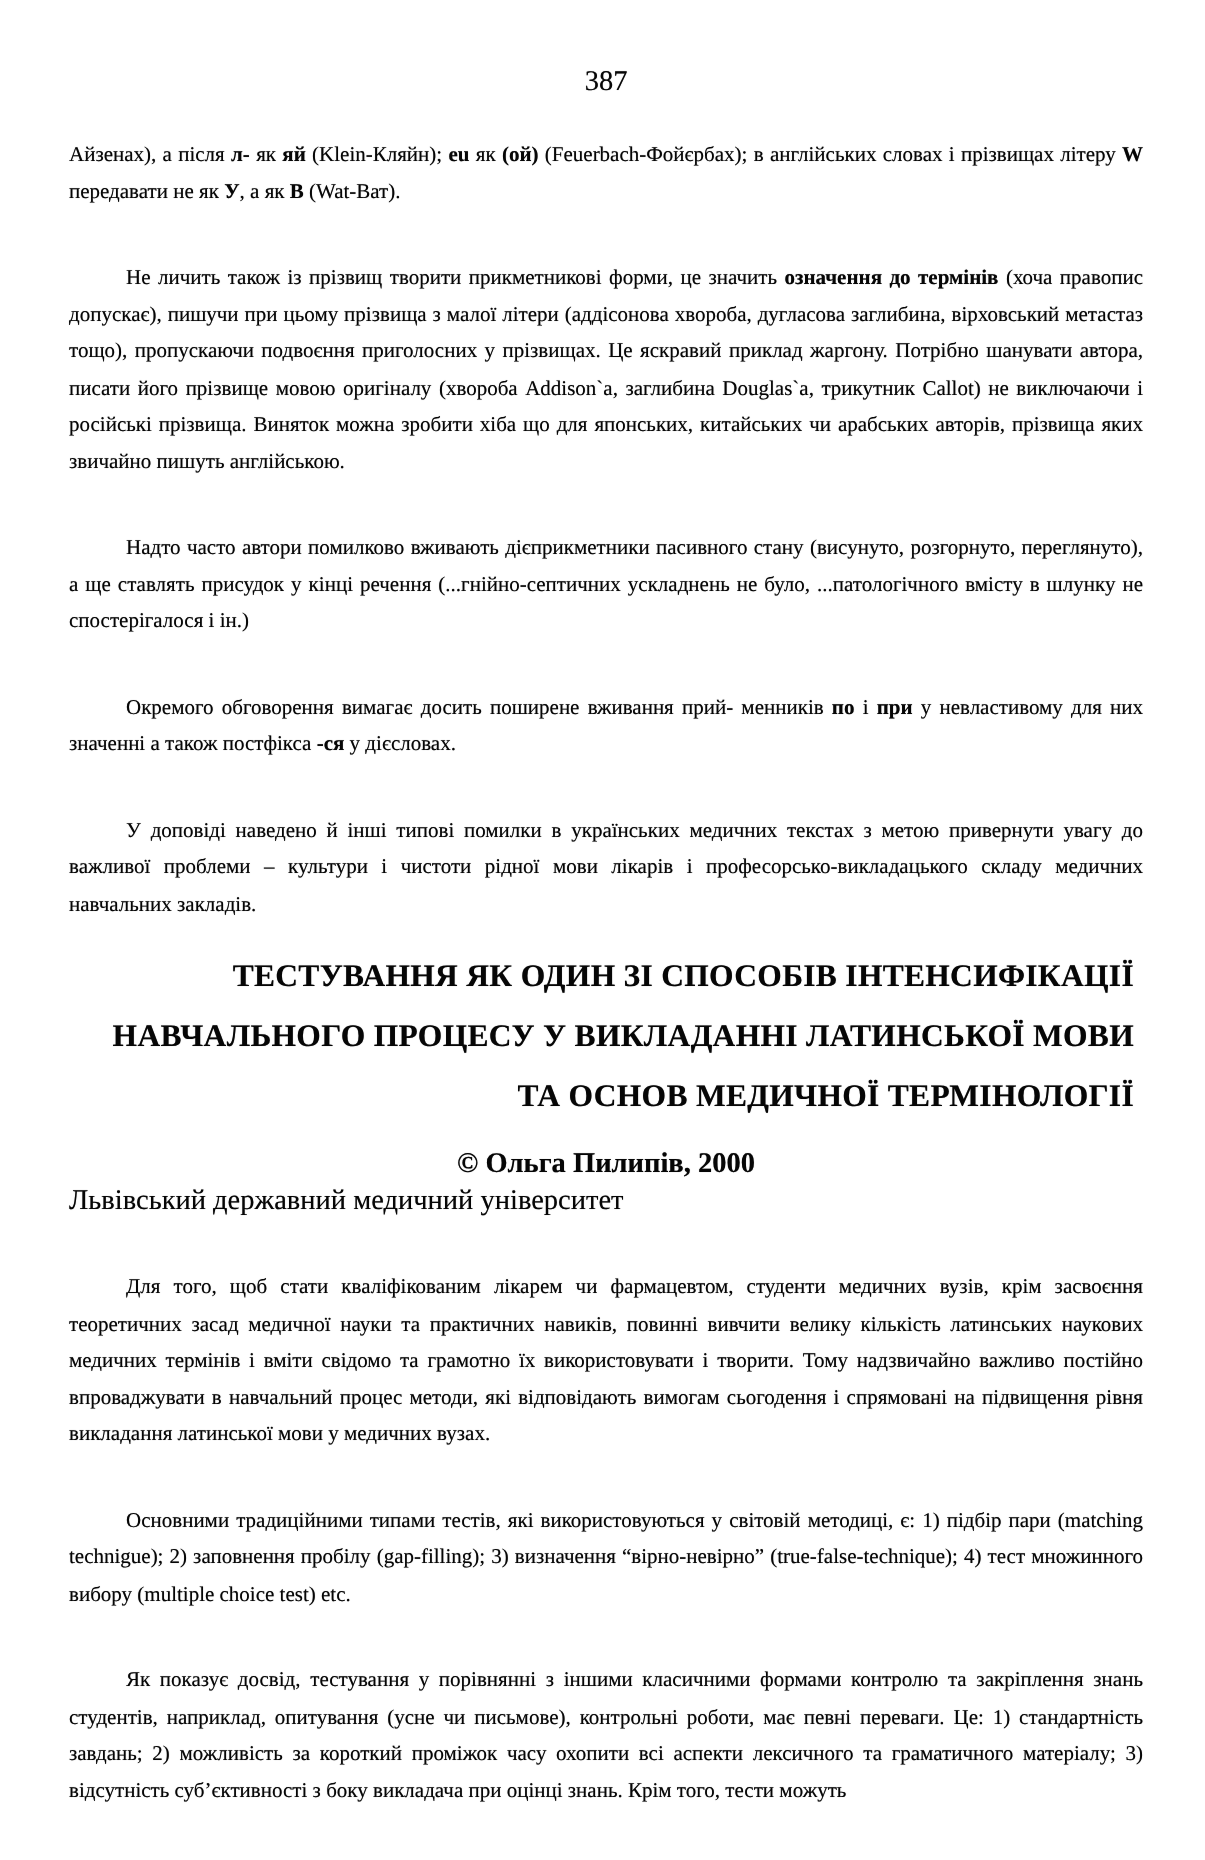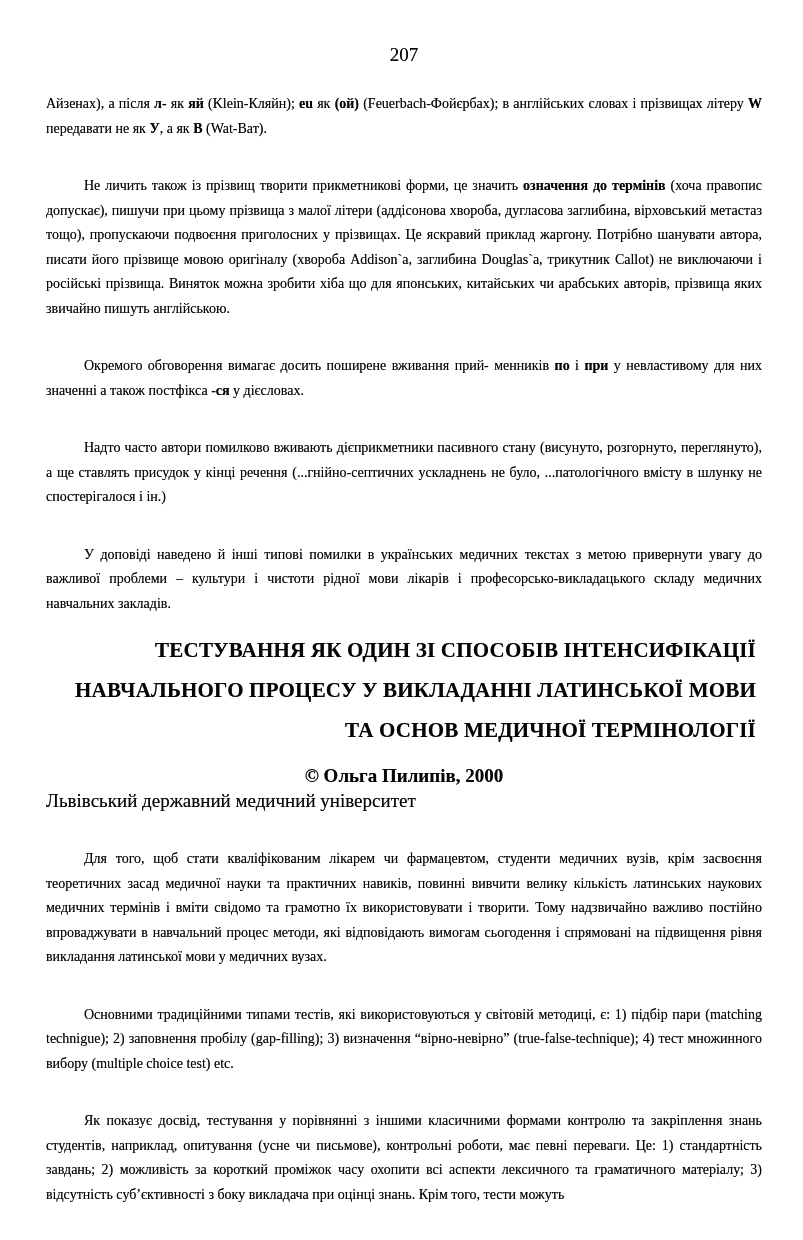--- a/index.html
+++ b/index.html
@@ -61,29 +61,29 @@
     margin-bottom: 16px;
     text-align: left;
   }
 </style>
 </head>
 <body>
 
 <div class="page">
   <div class="content">
 
-    <div class="pagenum">207</div>
+    <div class="pagenum">387</div>
 
     <p class="para">Айзенах), а після <b>л-</b> як <b>яй</b> (Klein-Кляйн); <b>eu</b> як <b>(ой)</b> (Feuerbach-Фойєрбах); в англійських словах і прізвищах літеру <b>W</b> передавати не як <b>У</b>, а як <b>В</b> (Wat-Ват).</p>
 
     <p class="para indent">Не личить також із прізвищ творити прикметникові форми, це значить <b>означення до термінів</b> (хоча правопис допускає), пишучи при цьому прізвища з малої літери (аддісонова хвороба, дугласова заглибина, вірховський метастаз тощо), пропускаючи подвоєння приголосних у прізвищах. Це яскравий приклад жаргону. Потрібно шанувати автора, писати його прізвище мовою оригіналу (хвороба Addison`а, заглибина Douglas`а, трикутник Callot) не виключаючи і російські прізвища. Виняток можна зробити хіба що для японських, китайських чи арабських авторів, прізвища яких звичайно пишуть англійською.</p>
 
+    <p class="para indent">Надто часто автори помилково вживають дієприкметники пасивного стану (висунуто, розгорнуто, переглянуто), а ще ставлять присудок у кінці речення (...гнійно-септичних ускладнень не було, ...патологічного вмісту в шлунку не спостерігалося і ін.)</p>
+
     <p class="para indent">Окремого обговорення вимагає досить поширене вживання прий- менників <b>по</b> і <b>при</b> у невластивому для них значенні а також постфікса <b>-ся</b> у дієсловах.</p>
-
-    <p class="para indent">Надто часто автори помилково вживають дієприкметники пасивного стану (висунуто, розгорнуто, переглянуто), а ще ставлять присудок у кінці речення (...гнійно-септичних ускладнень не було, ...патологічного вмісту в шлунку не спостерігалося і ін.)</p>
 
     <p class="para indent">У доповіді наведено й інші типові помилки в українських медичних текстах з метою привернути увагу до важливої проблеми – культури і чистоти рідної мови лікарів і професорсько-викладацького складу медичних навчальних закладів.</p>
 
     <h1 class="title">ТЕСТУВАННЯ ЯК ОДИН ЗІ СПОСОБІВ ІНТЕНСИФІКАЦІЇ НАВЧАЛЬНОГО ПРОЦЕСУ У ВИКЛАДАННІ ЛАТИНСЬКОЇ МОВИ ТА ОСНОВ МЕДИЧНОЇ ТЕРМІНОЛОГІЇ</h1>
 
     <div class="byline">© Ольга Пилипів, 2000</div>
 
     <div class="affil">Львівський державний медичний університет</div>
 
 

